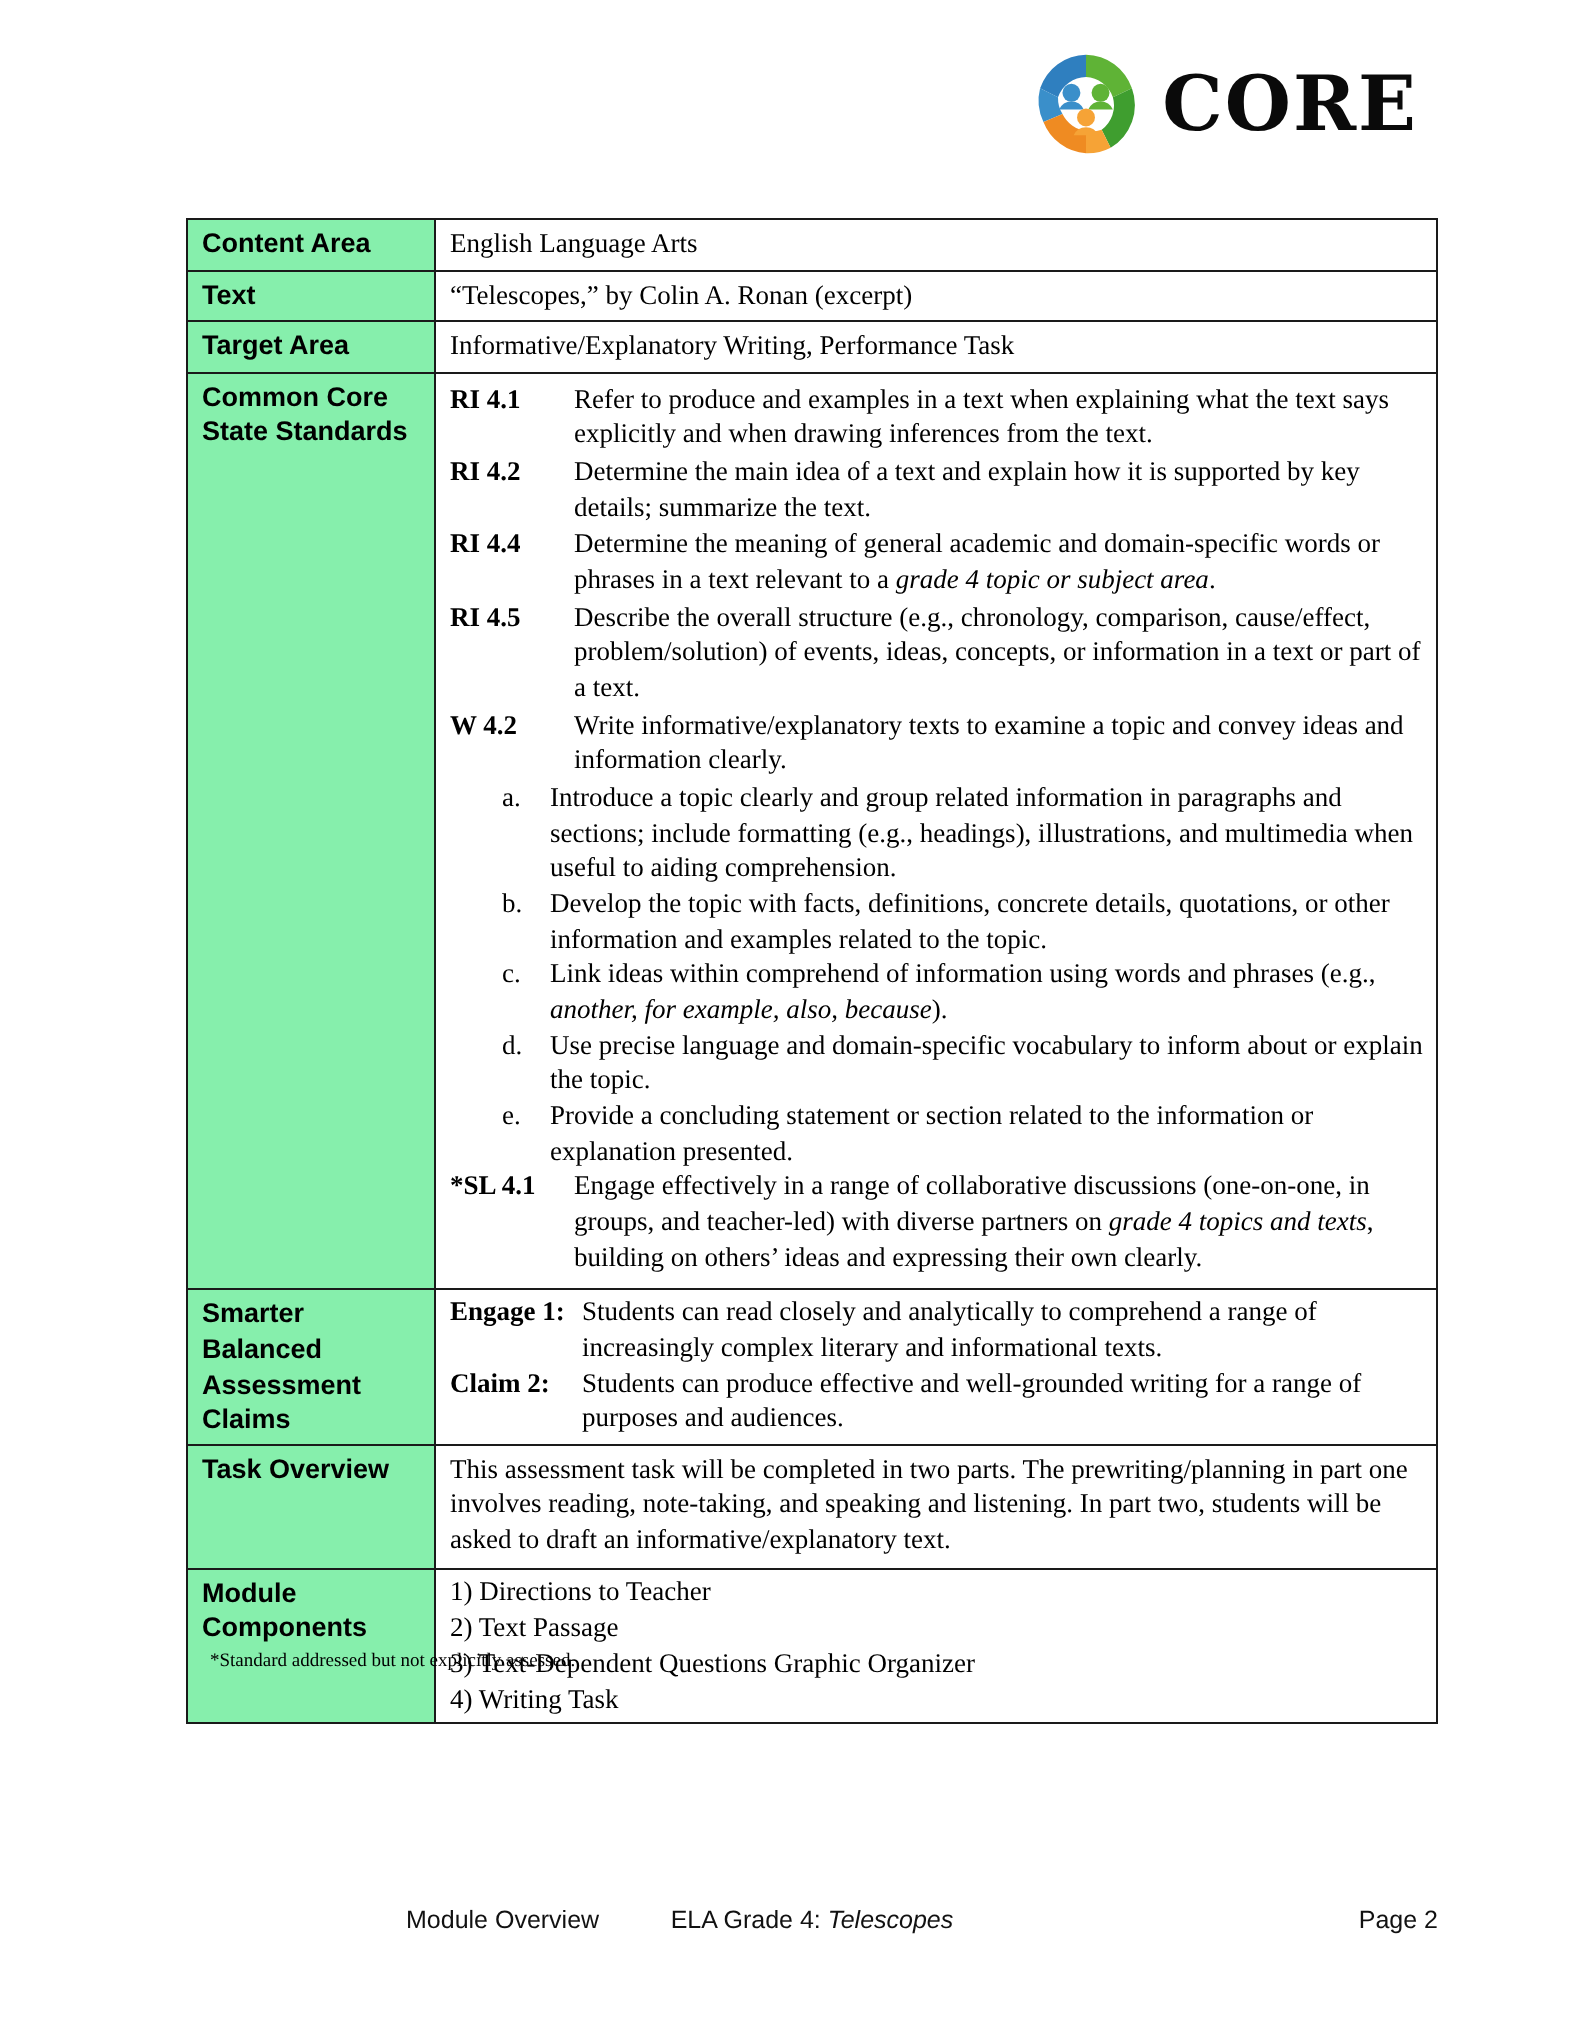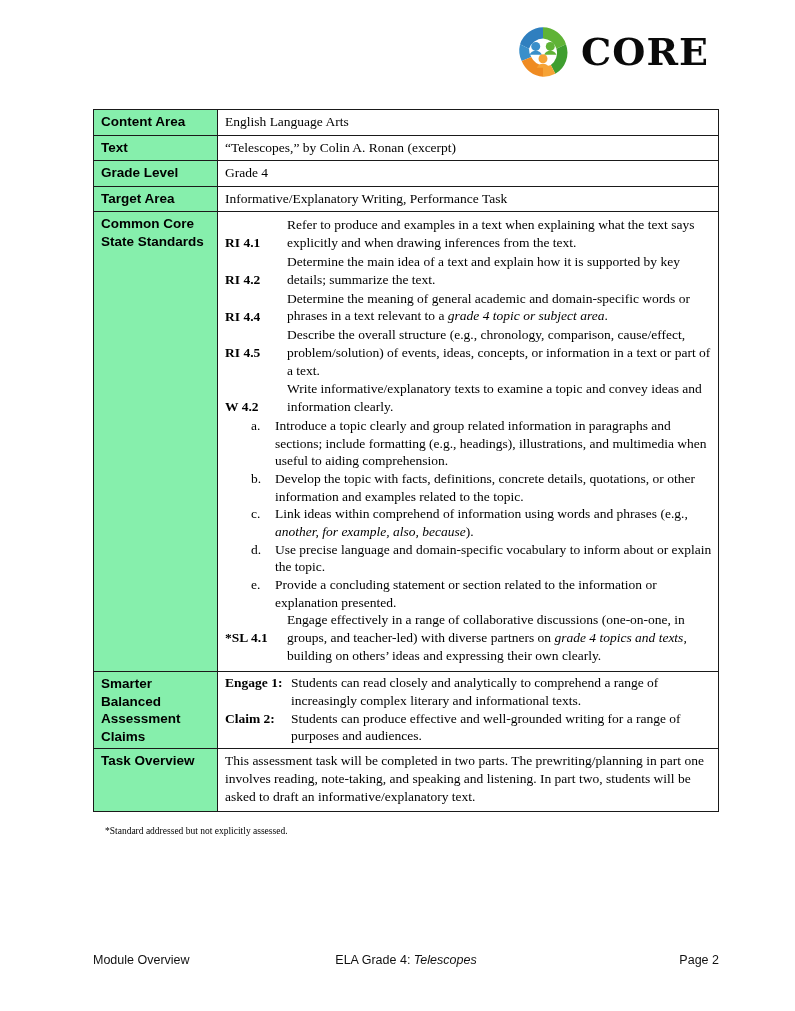--- a/index.html
+++ b/index.html
@@ -81,21 +81,20 @@
     display: flex;
     align-items: flex-start;
     margin-bottom: 1px;
   }
   .std-code {
     flex: 0 0 62px;
     font-weight: bold;
     font-size: 13.5px;
     line-height: 1.31;
     padding-left: 2px;
-    margin-top: 18px;
   }
   .std-text {
     flex: 1 1 auto;
     font-size: 13.5px;
     line-height: 1.31;
   }
 
   
   .sub-list {
     margin: 0;
@@ -166,21 +165,21 @@
     position: absolute;
     left: 93px;
     top: 953px;
     width: 626px;
     display: flex;
     align-items: baseline;
     font-family: "Liberation Sans", sans-serif;
     font-size: 12.5px;
     color: #111;
   }
-  .footer-left   { flex: 0 0 33%; text-align: left; }
+  .footer-left   { flex: 0 0 33%; text-align: right; }
   .footer-center { flex: 0 0 34%; text-align: center; }
   .footer-right  { flex: 0 0 33%; text-align: right; }
 </style>
 </head>
 <body>
 
 <div class="page-header">
   <span class="logo-mark">
     <svg viewBox="0 0 100 100" width="56" height="56" aria-hidden="true">
 
@@ -218,26 +217,20 @@
       </td>
     </tr>
 
     <tr>
       <td class="label">Text</td>
       <td class="value">
         <div class="value-simple">“Telescopes,” by Colin A. Ronan (excerpt)</div>
       </td>
     </tr>
 
-    <tr>
-      <td class="label">Grade Level</td>
-      <td class="value">
-        <div class="value-simple">Grade 4</div>
-      </td>
-    </tr>
 
     <tr>
       <td class="label">Target Area</td>
       <td class="value">
         <div class="value-simple">Informative/Explanatory Writing, Performance Task</div>
       </td>
     </tr>
 
     <tr>
       <td class="label">Common Core State Standards</td>
@@ -315,20 +308,29 @@
       </td>
     </tr>
 
     <tr>
       <td class="label">Task Overview</td>
       <td class="value">
         <p class="para">This assessment task will be completed in two parts. The prewriting/planning in part one involves reading, note-taking, and speaking and listening. In part two, students will be asked to draft an informative/explanatory text.</p>
       </td>
     </tr>
 
+    <tr>
+      <td class="label">Module Components</td>
+      <td class="value">
+        <div class="comp-line">1) Directions to Teacher</div>
+        <div class="comp-line">2) Text Passage</div>
+        <div class="comp-line">3) Text-Dependent Questions Graphic Organizer</div>
+        <div class="comp-line">4) Writing Task</div>
+      </td>
+    </tr>
 
   </tbody>
 </table>
 
 <div class="footnote">*Standard addressed but not explicitly assessed.</div>
 
 <div class="page-footer">
   <span class="footer-left">Module Overview</span>
   <span class="footer-center"><span>ELA Grade 4: </span><em>Telescopes</em></span>
   <span class="footer-right">Page 2</span>

